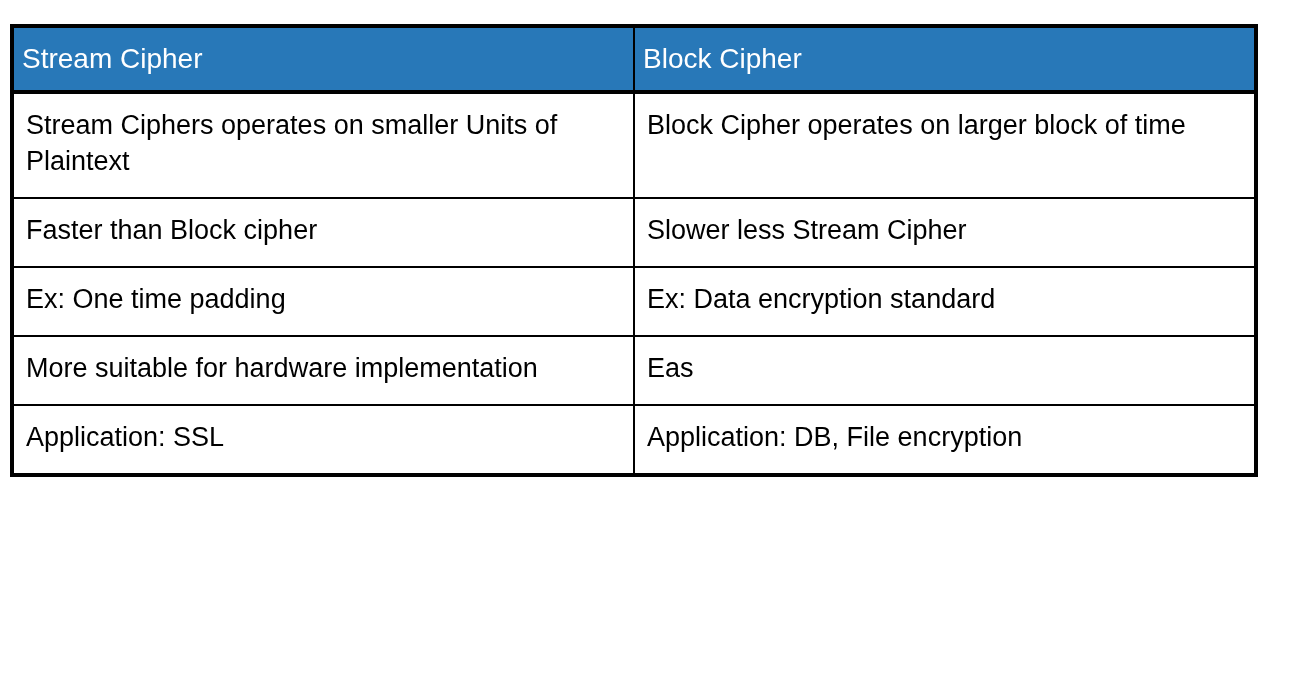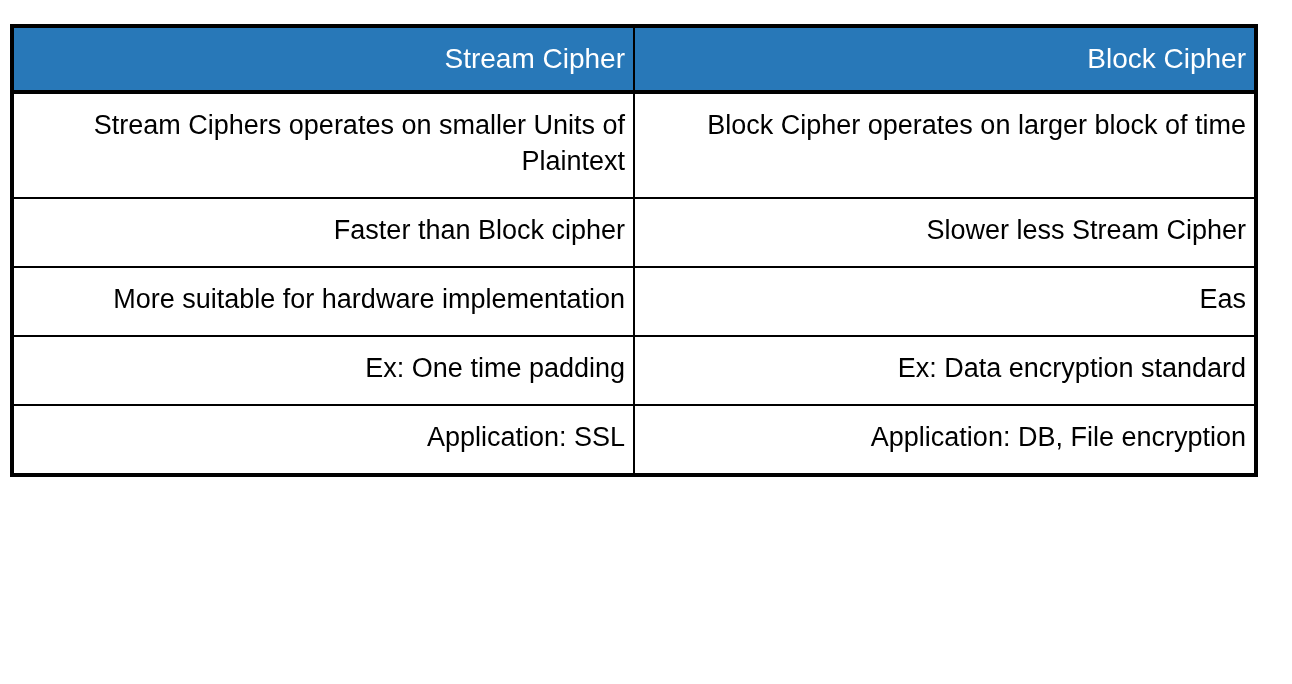--- a/index.html
+++ b/index.html
@@ -39,29 +39,29 @@
   }
   table.cipher-table {
     border: 4px solid var(--border-color);
   }
   table.cipher-table thead th {
     background: var(--header-bg);
     color: var(--header-fg);
     font-size: 28px;
     font-weight: normal;
     line-height: 36px;
-    text-align: right;
+    text-align: left;
     padding: 13px 8px;
     border-bottom: 4px solid var(--border-color);
   }
   table.cipher-table tbody td {
     font-size: 27px;
     line-height: 36px;
     vertical-align: top;
-    text-align: right;
+    text-align: left;
     padding: 13px 8px 18px 12px;
   }
 </style>
 </head>
 <body>
 
 <div class="table-wrap">
   <table class="cipher-table">
     <thead>
       <tr>
@@ -72,26 +72,26 @@
     <tbody>
       <tr>
         <td>Stream Ciphers operates on smaller Units of Plaintext</td>
         <td>Block Cipher operates on larger block of time</td>
       </tr>
       <tr>
         <td>Faster than Block cipher</td>
         <td>Slower less Stream Cipher</td>
       </tr>
       <tr>
+        <td>Ex: One time padding</td>
+        <td>Ex: Data encryption standard</td>
+      </tr>
+      <tr>
         <td>More suitable for hardware implementation</td>
         <td>Eas</td>
-      </tr>
-      <tr>
-        <td>Ex: One time padding</td>
-        <td>Ex: Data encryption standard</td>
       </tr>
       <tr>
         <td>Application: SSL</td>
         <td>Application: DB, File encryption</td>
       </tr>
     </tbody>
   </table>
 </div>
 
 </body></html>

